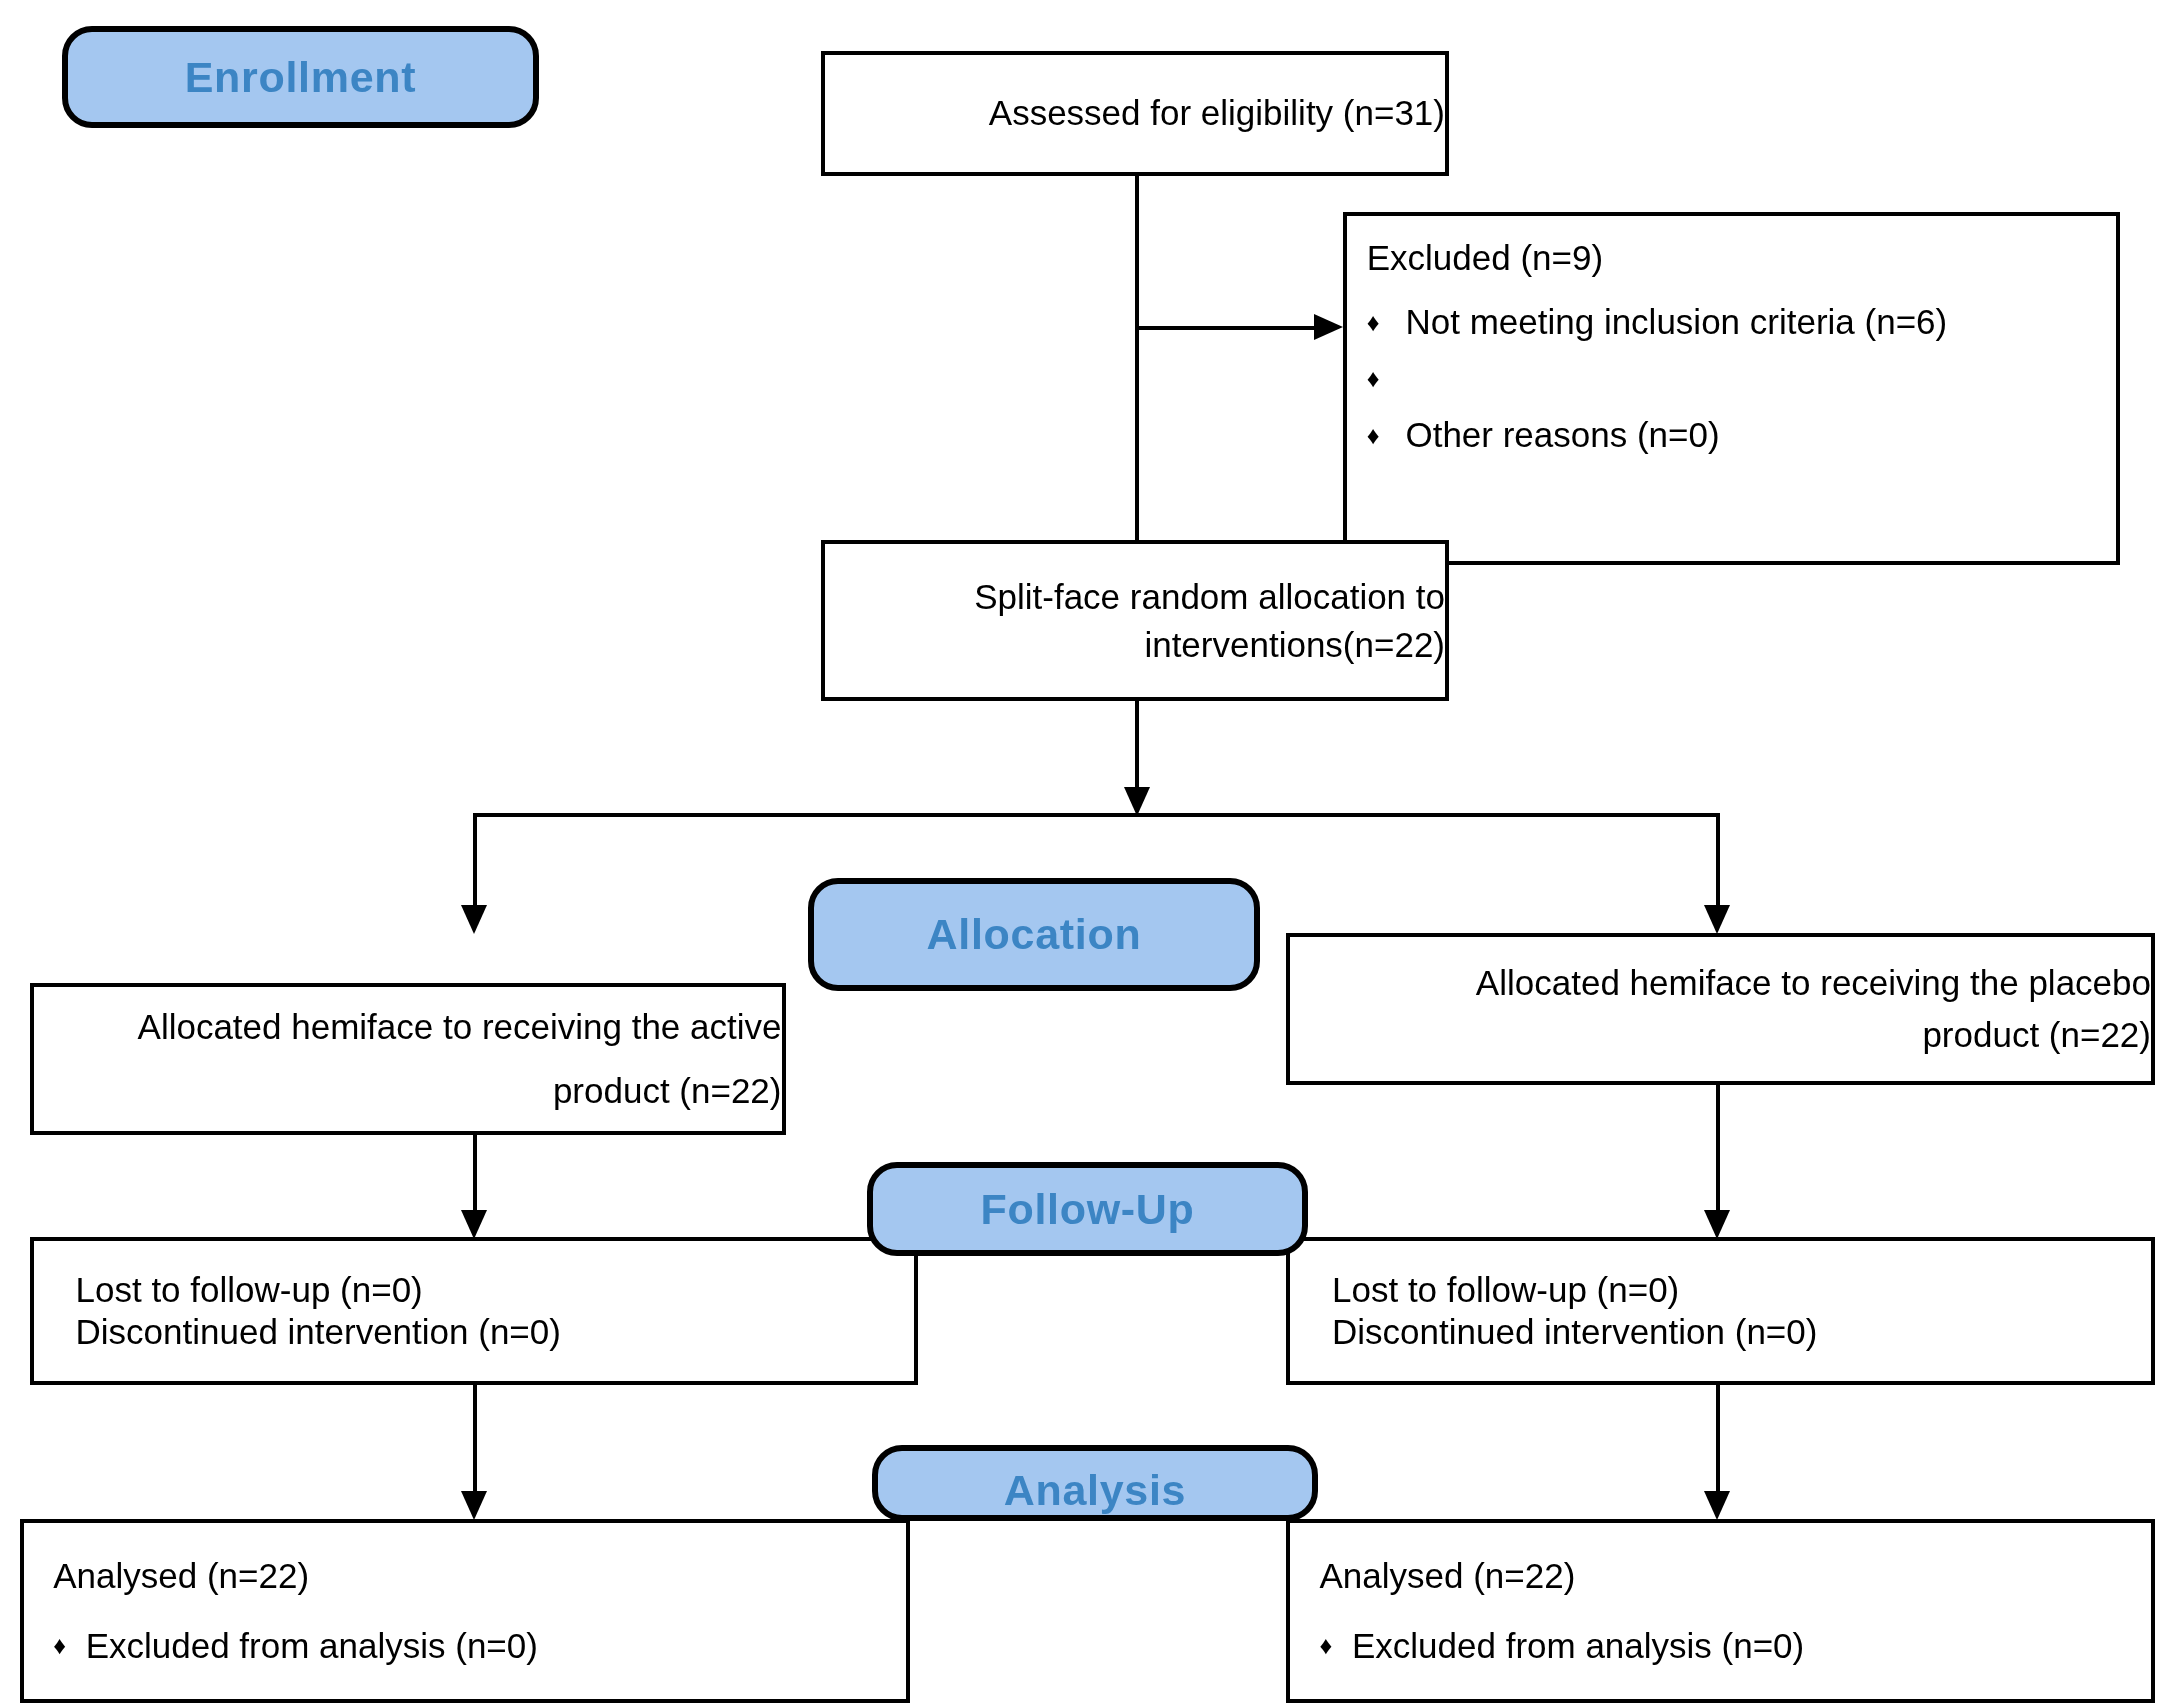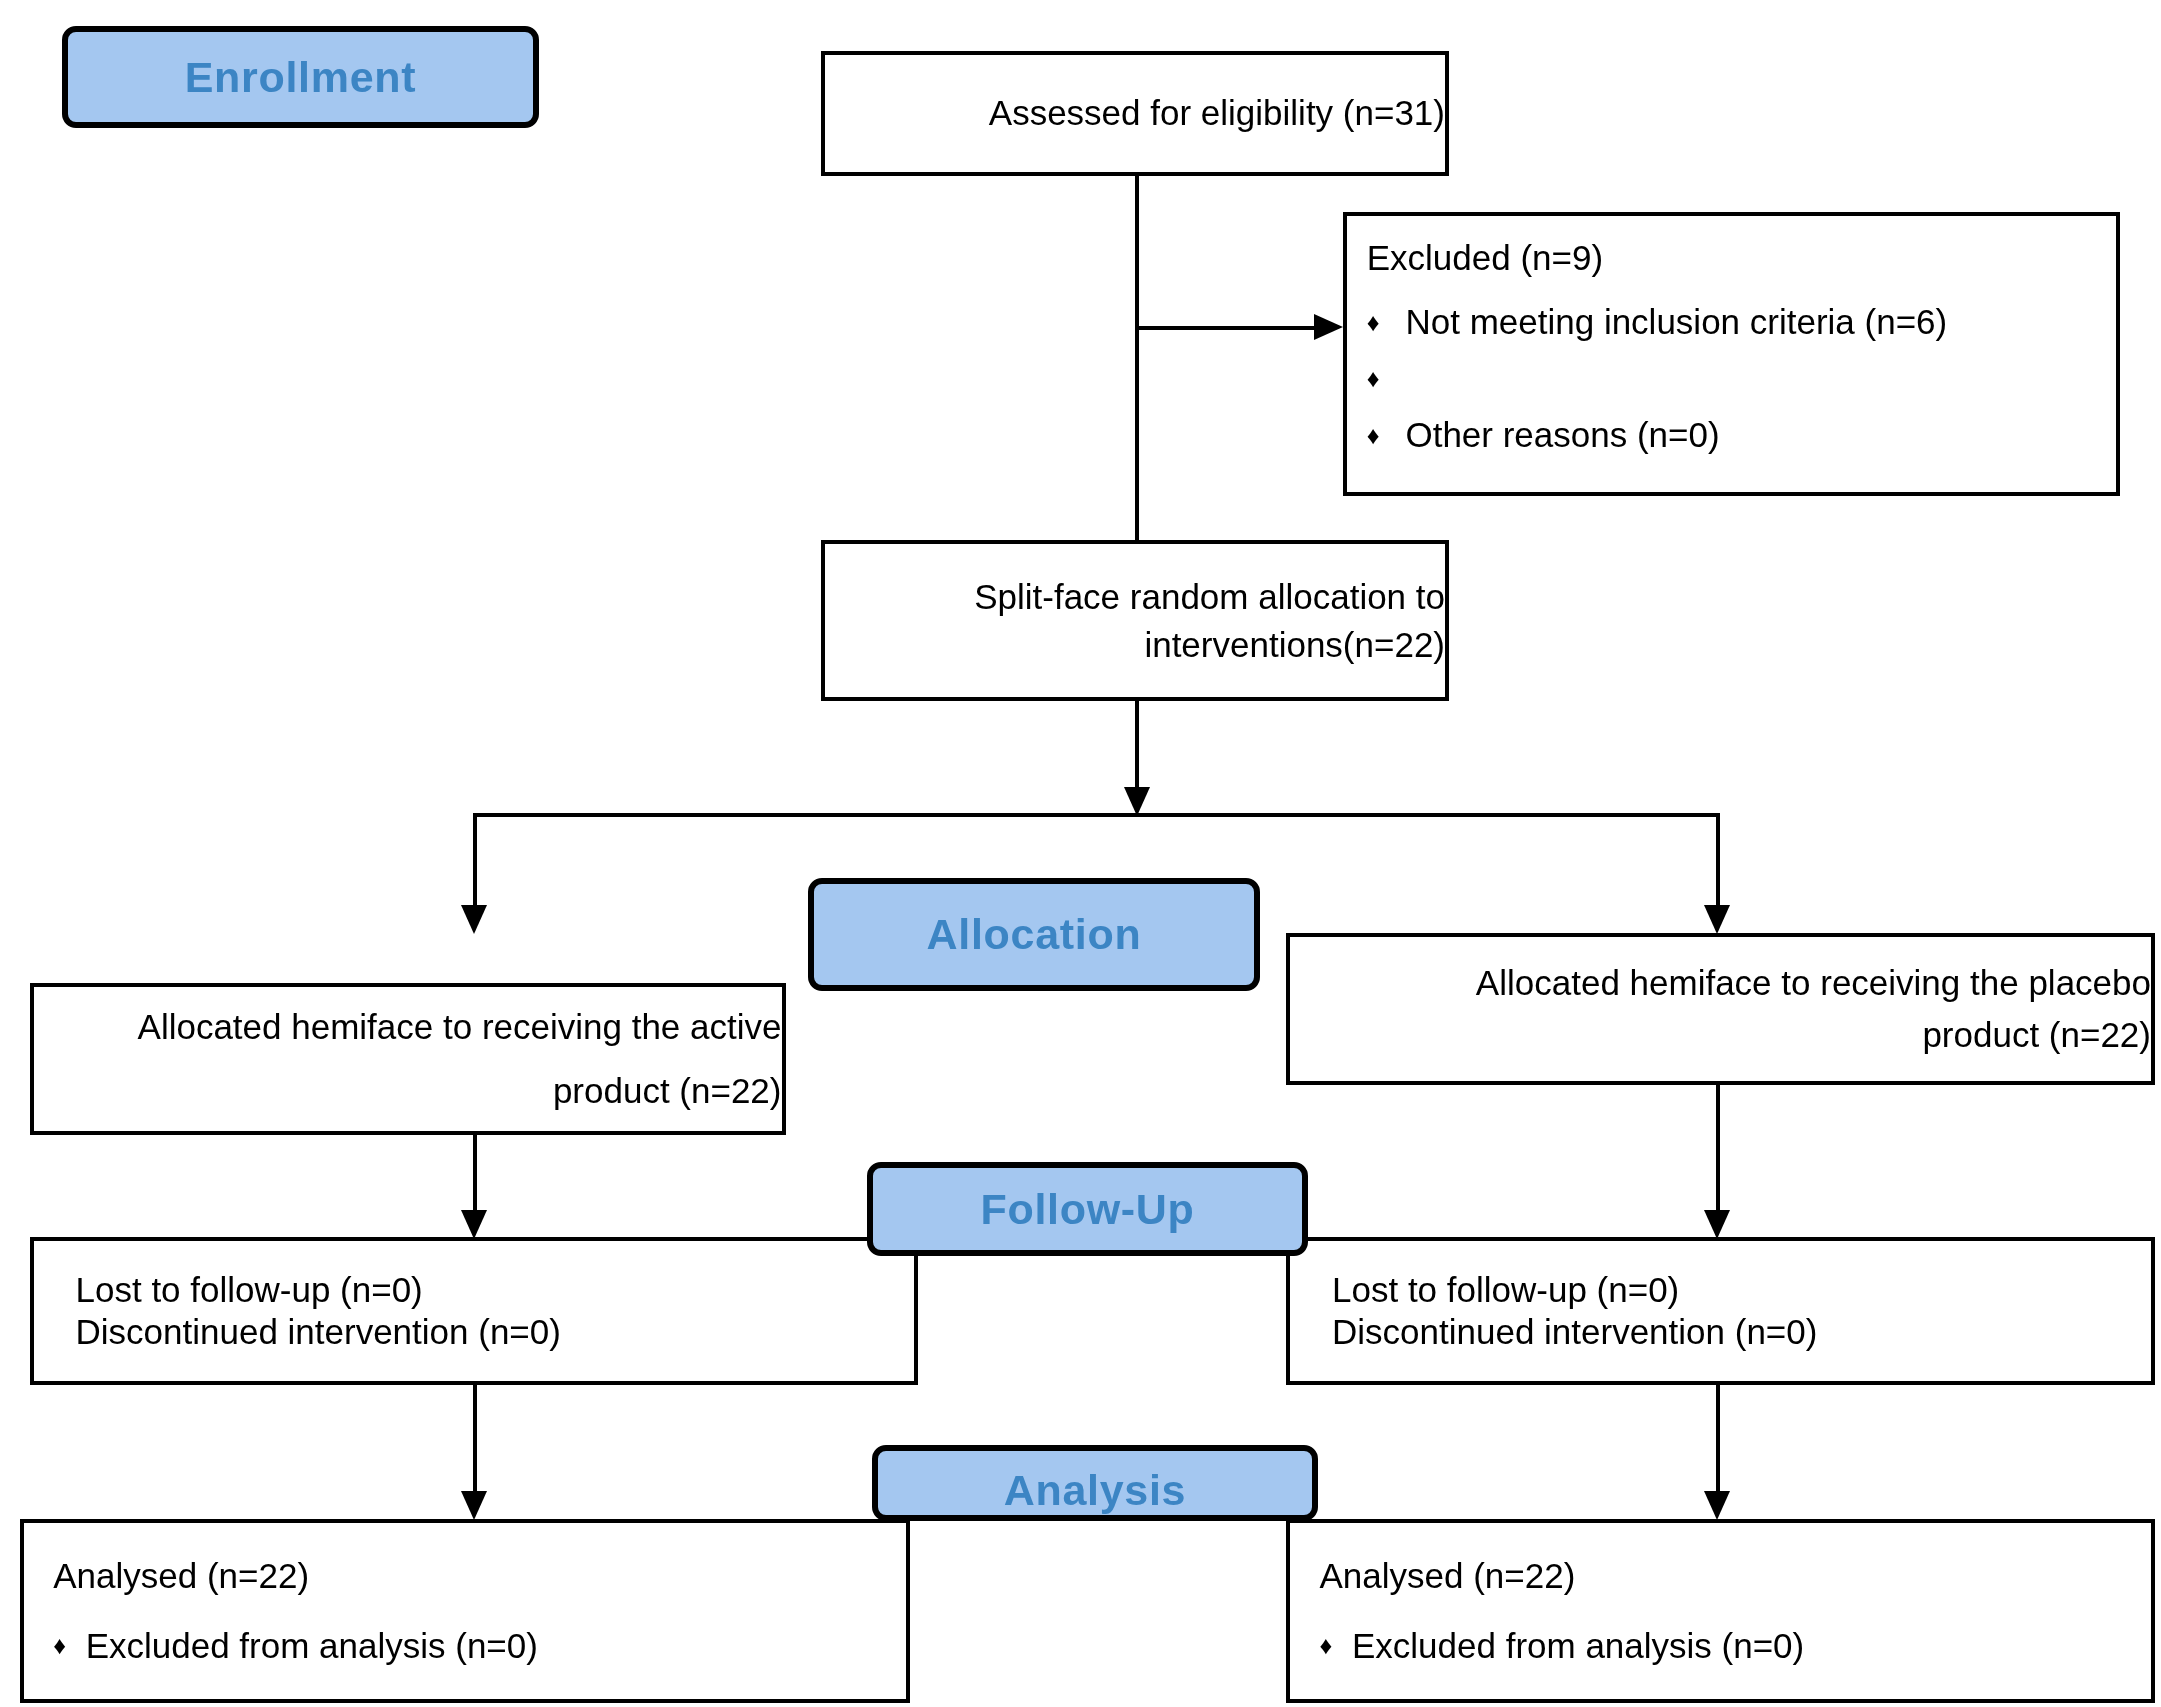--- a/index.html
+++ b/index.html
@@ -57,21 +57,21 @@
     gap: 26px;
   }
   .diamond {
     font-size: 25px;
     line-height: 1;
   }
   .stage {
     position: absolute;
     background: var(--stage_fill);
     border: 6.6px solid var(--border);
-    border-radius: 14px;
+    border-radius: 30px;
     box-sizing: border-box;
     display: flex;
     align-items: center;
     justify-content: center;
     font-size: 43px;
     font-weight: bold;
     color: var(--stage_text);
     z-index: 5;
     letter-spacing: 0.7px;
   }
@@ -100,21 +100,21 @@
   }
 
   
   #stage-enrollment { left: 62px;  top: 26px;   width: 477px; height: 102px; }
   #stage-allocation { left: 808px; top: 878px; width: 452px; height: 113px; }
   #stage-followup   { left: 867px; top: 1162px; width: 441px; height: 94px; }
   #stage-analysis   { left: 872px; top: 1445px; width: 446px; height: 76px; align-items: flex-end; }
 
   
   #box-assessed   { left: 821px; top: 51px;   width: 628px;  height: 125px; }
-  #box-excluded   { left: 1343px; top: 212px;  width: 777px; height: 284px; gap: 24px; }
+  #box-excluded   { left: 1343px; top: 212px;  width: 777px; height: 353px; gap: 24px; }
   #box-randomized { left: 821px; top: 540px;  width: 628px;  height: 161px; line-height: 1.35; padding-left: 10px; }
   #box-alloc-active  { left: 29.5px;   top: 983px; width: 756px; height: 152px; gap: 12px; }
   #box-alloc-placebo { left: 1286px; top: 933px; width: 869px; height: 152px; }
   #box-fu-active     { left: 29.5px;   top: 1237px; width: 888px; height: 148px; }
   #box-fu-placebo    { left: 1286px; top: 1237px; width: 869px; height: 148px; }
   #box-an-active     { left: 19.7px;   top: 1519px; width: 890px; height: 184px; justify-content: center; row-gap: 27.5px; padding-left: 29.5px; }
   #box-an-placebo    { left: 1286px; top: 1519px; width: 869px; height: 184px; justify-content: center; row-gap: 27.5px; padding-left: 29.5px; }
   #box-an-active .brow, #box-an-placebo .brow { gap: 19.7px; }
 
   

